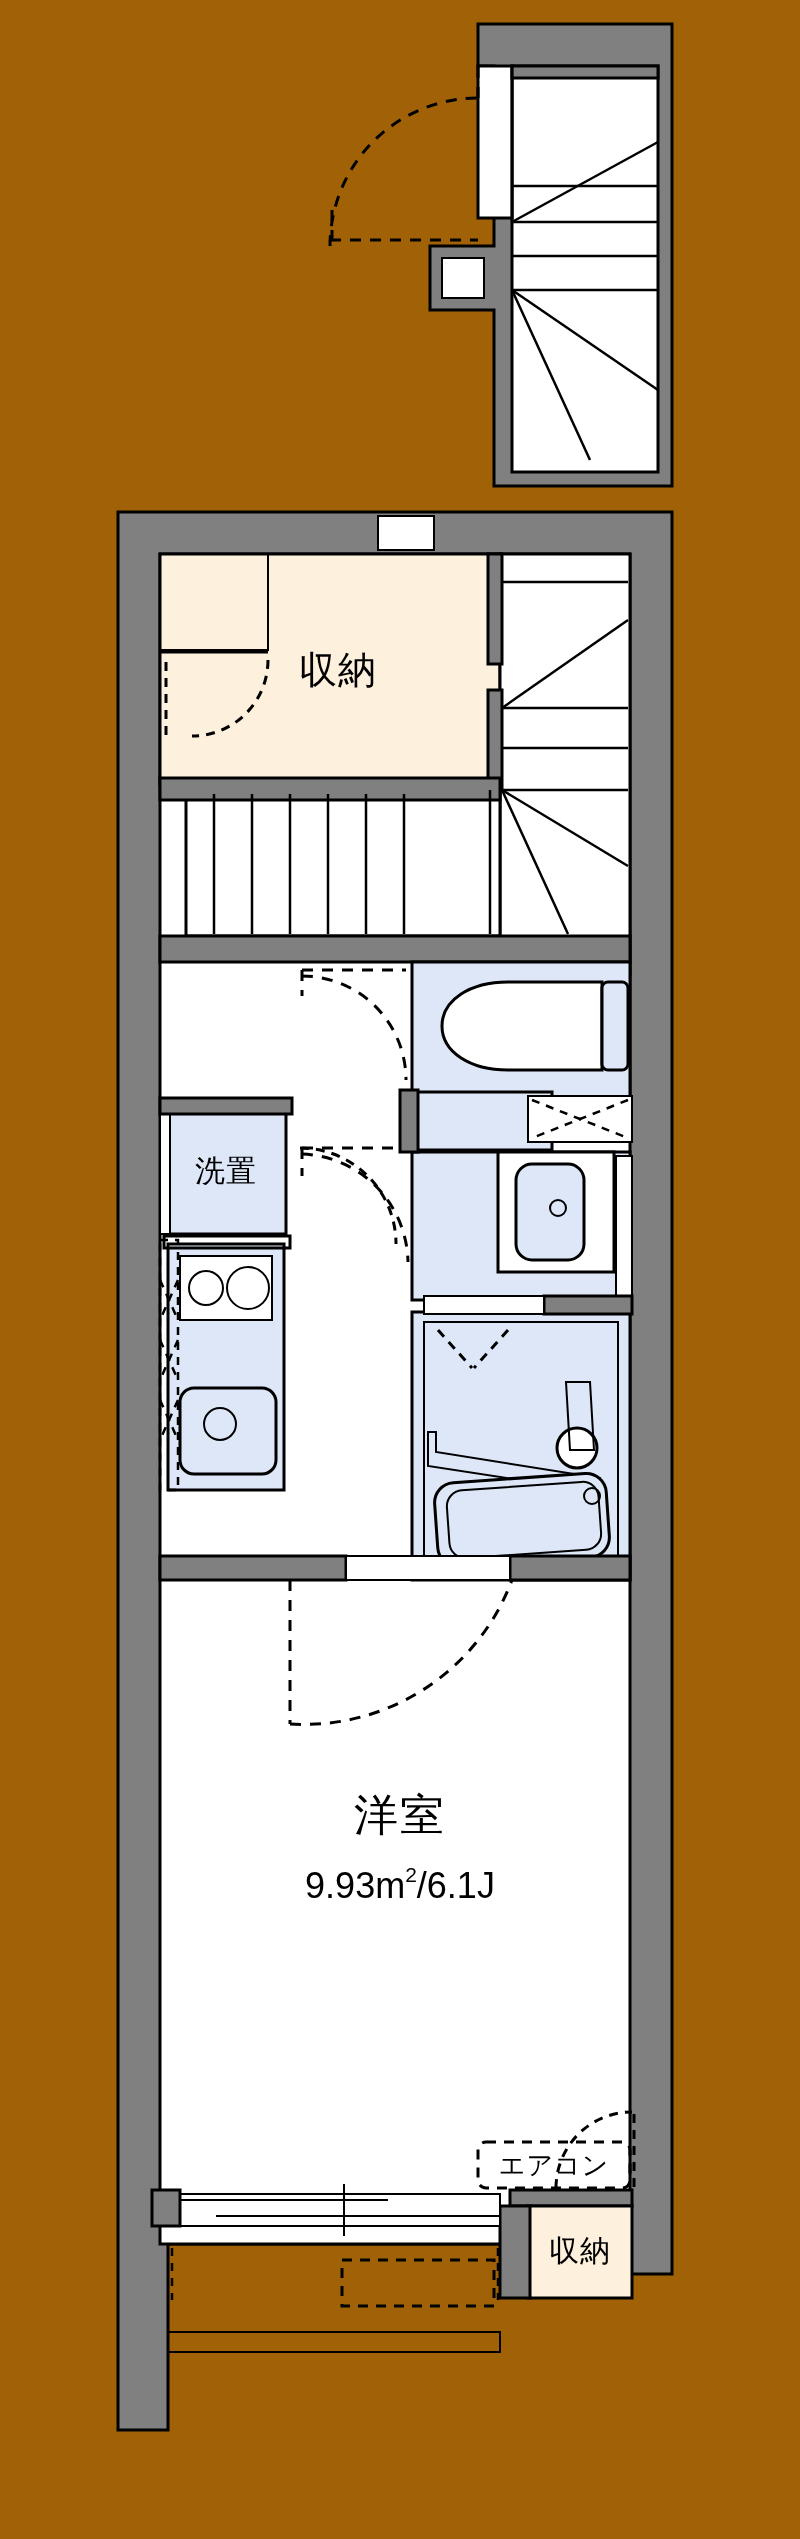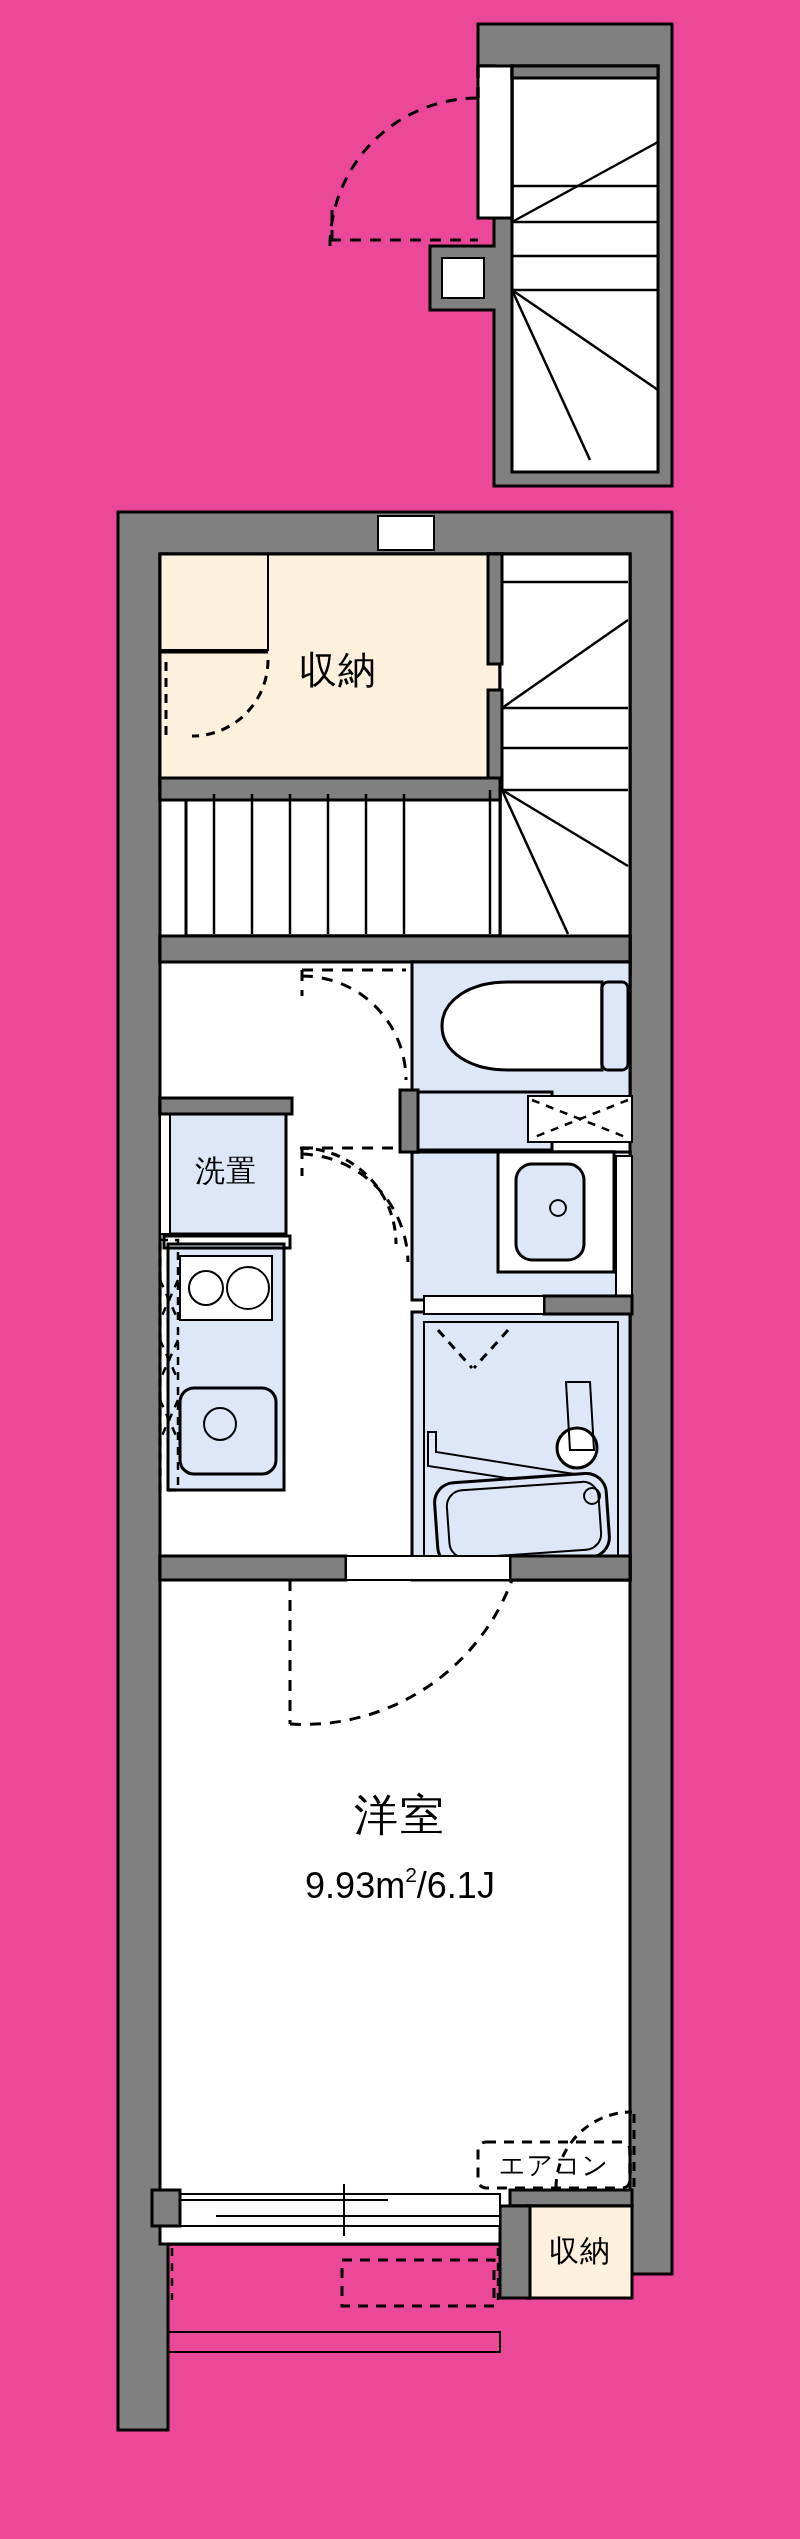--- a/index.html
+++ b/index.html
@@ -10,21 +10,21 @@
   body {
     width: 800px;
     height: 2539px;
     font-family: "Liberation Sans", sans-serif;
     overflow: hidden;
   }
   #floorplan-root {
     position: relative;
     width: 800px;
     height: 2539px;
-    background: #ec4899;
+    background: #a16207;
   }
   svg#plan-svg {
     display: block;
     width: 800px;
     height: 2539px;
   }
   .wall-thick { fill: #808080; stroke: #000000; stroke-width: 3; }
   .wall-outline { fill: none; stroke: #000000; stroke-width: 3; }
   .room-white { fill: #ffffff; stroke: #000000; stroke-width: 3; }
   .room-storage { fill: #fdf0dc; stroke: #000000; stroke-width: 3; }

